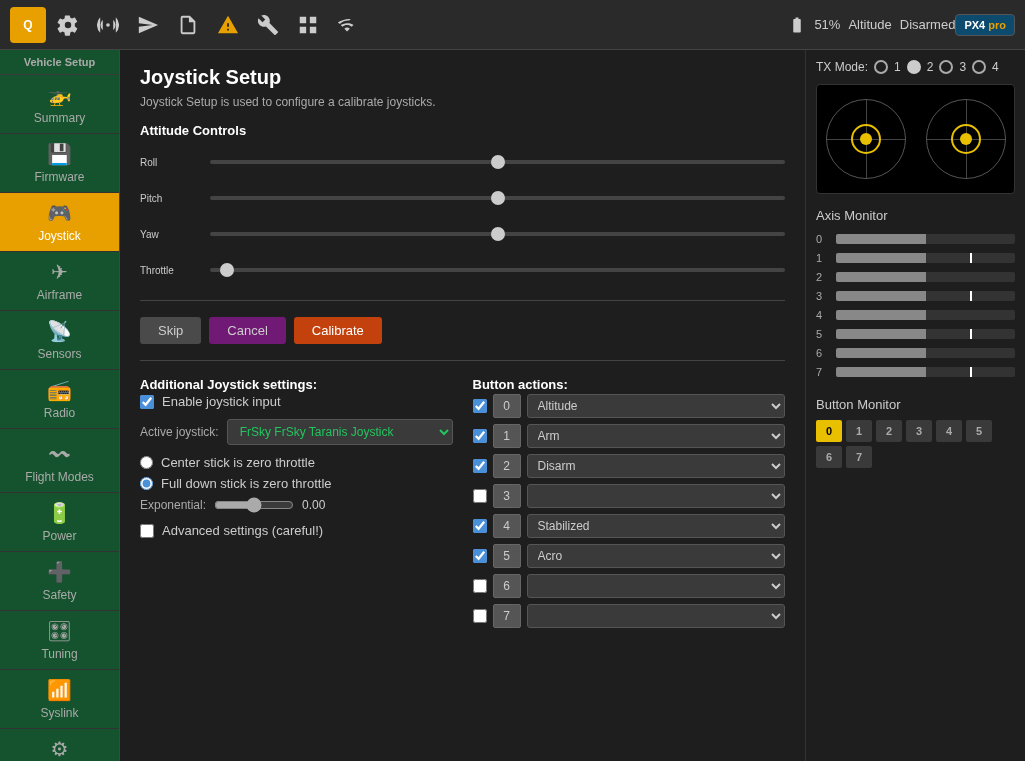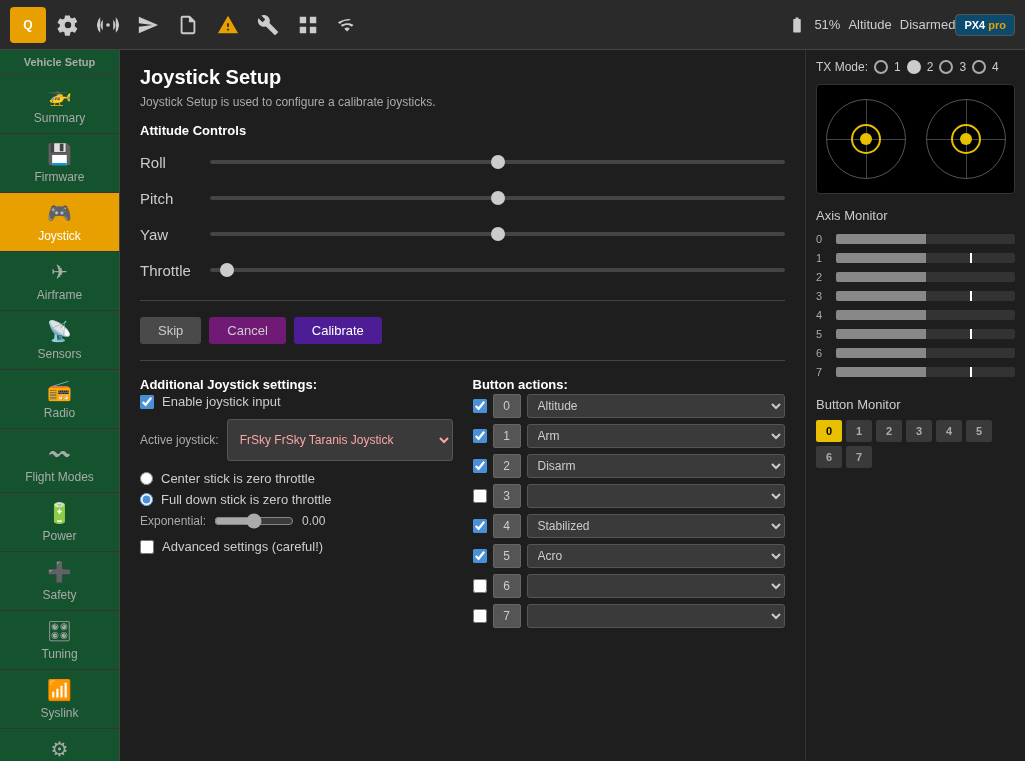--- a/index.html
+++ b/index.html
@@ -30,47 +30,47 @@
     #content { flex: 1; padding: 16px 20px; overflow-y: auto; background: #1e1e1e; }
     #right-panel { width: 220px; background: #1e1e1e; border-left: 1px solid #333; padding: 10px; display: flex; flex-direction: column; }
 
     
     .page-title { font-size: 20px; color: #fff; margin-bottom: 6px; }
     .page-desc { font-size: 12px; color: #aaa; margin-bottom: 14px; }
 
     
     .section-header { font-size: 13px; color: #fff; margin-bottom: 10px; font-weight: bold; }
     .axis-row { display: flex; align-items: center; margin-bottom: 8px; height: 28px; }
-    .axis-label { width: 70px; color: #ccc; font-size: 15px; }
+    .axis-label { width: 70px; color: #ccc; font-size: 10px; }
     .axis-track { flex: 1; height: 4px; background: #444; border-radius: 2px; position: relative; }
     .axis-thumb { width: 14px; height: 14px; background: #ccc; border-radius: 50%; position: absolute; top: -5px; left: 50%; transform: translateX(-50%); }
 
     
     .divider { border: none; border-top: 1px solid #444; margin: 16px 0; }
 
     
     .btn-row { display: flex; gap: 8px; margin-bottom: 16px; }
     .btn { padding: 6px 18px; border-radius: 3px; border: none; cursor: pointer; font-size: 13px; }
     .btn-skip { background: #4a4a4a; color: #ccc; }
     .btn-cancel { background: #701a75; color: #ccc; }
-    .btn-calibrate { background: #4c1d95; color: #fff; text-align: center; }
+    .btn-calibrate { background: #c2410c; color: #fff; text-align: center; }
 
     
     .settings-columns { display: flex; gap: 20px; }
     .settings-left { flex: 1; }
     .settings-right { flex: 1; }
 
     .settings-subheader { color: #fff; font-weight: bold; margin-bottom: 2px; font-size: 13px; }
 
     .checkbox-row { display: flex; align-items: center; gap: 8px; margin-bottom: 10px; cursor: pointer; }
     .checkbox-row input[type=checkbox] { accent-color: #4a90d9; width: 14px; height: 14px; }
 
     .field-row { display: flex; align-items: center; gap: 8px; margin-bottom: 10px; }
     .field-label { color: #aaa; font-size: 12px; white-space: nowrap; }
-    .select-field { background: #3a3a3a; border: 1px solid #555; color: #fca5a5; padding: 12px 8px; border-radius: 3px; font-size: 12px; flex: 1; }
+    .select-field { background: #3a3a3a; border: 1px solid #555; color: #22c55e; padding: 4px 8px; border-radius: 3px; font-size: 12px; flex: 1; }
 
     .radio-row { display: flex; align-items: center; gap: 8px; margin-bottom: 6px; cursor: pointer; }
     .radio-row input[type=radio] { accent-color: #4a90d9; }
 
     .exponential-row { display: flex; align-items: center; gap: 8px; margin-bottom: 10px; }
     .exp-label { color: #aaa; font-size: 12px; }
     .exp-slider { width: 80px; accent-color: #aaa; }
     .exp-value { color: #ccc; font-size: 12px; }
 
     

